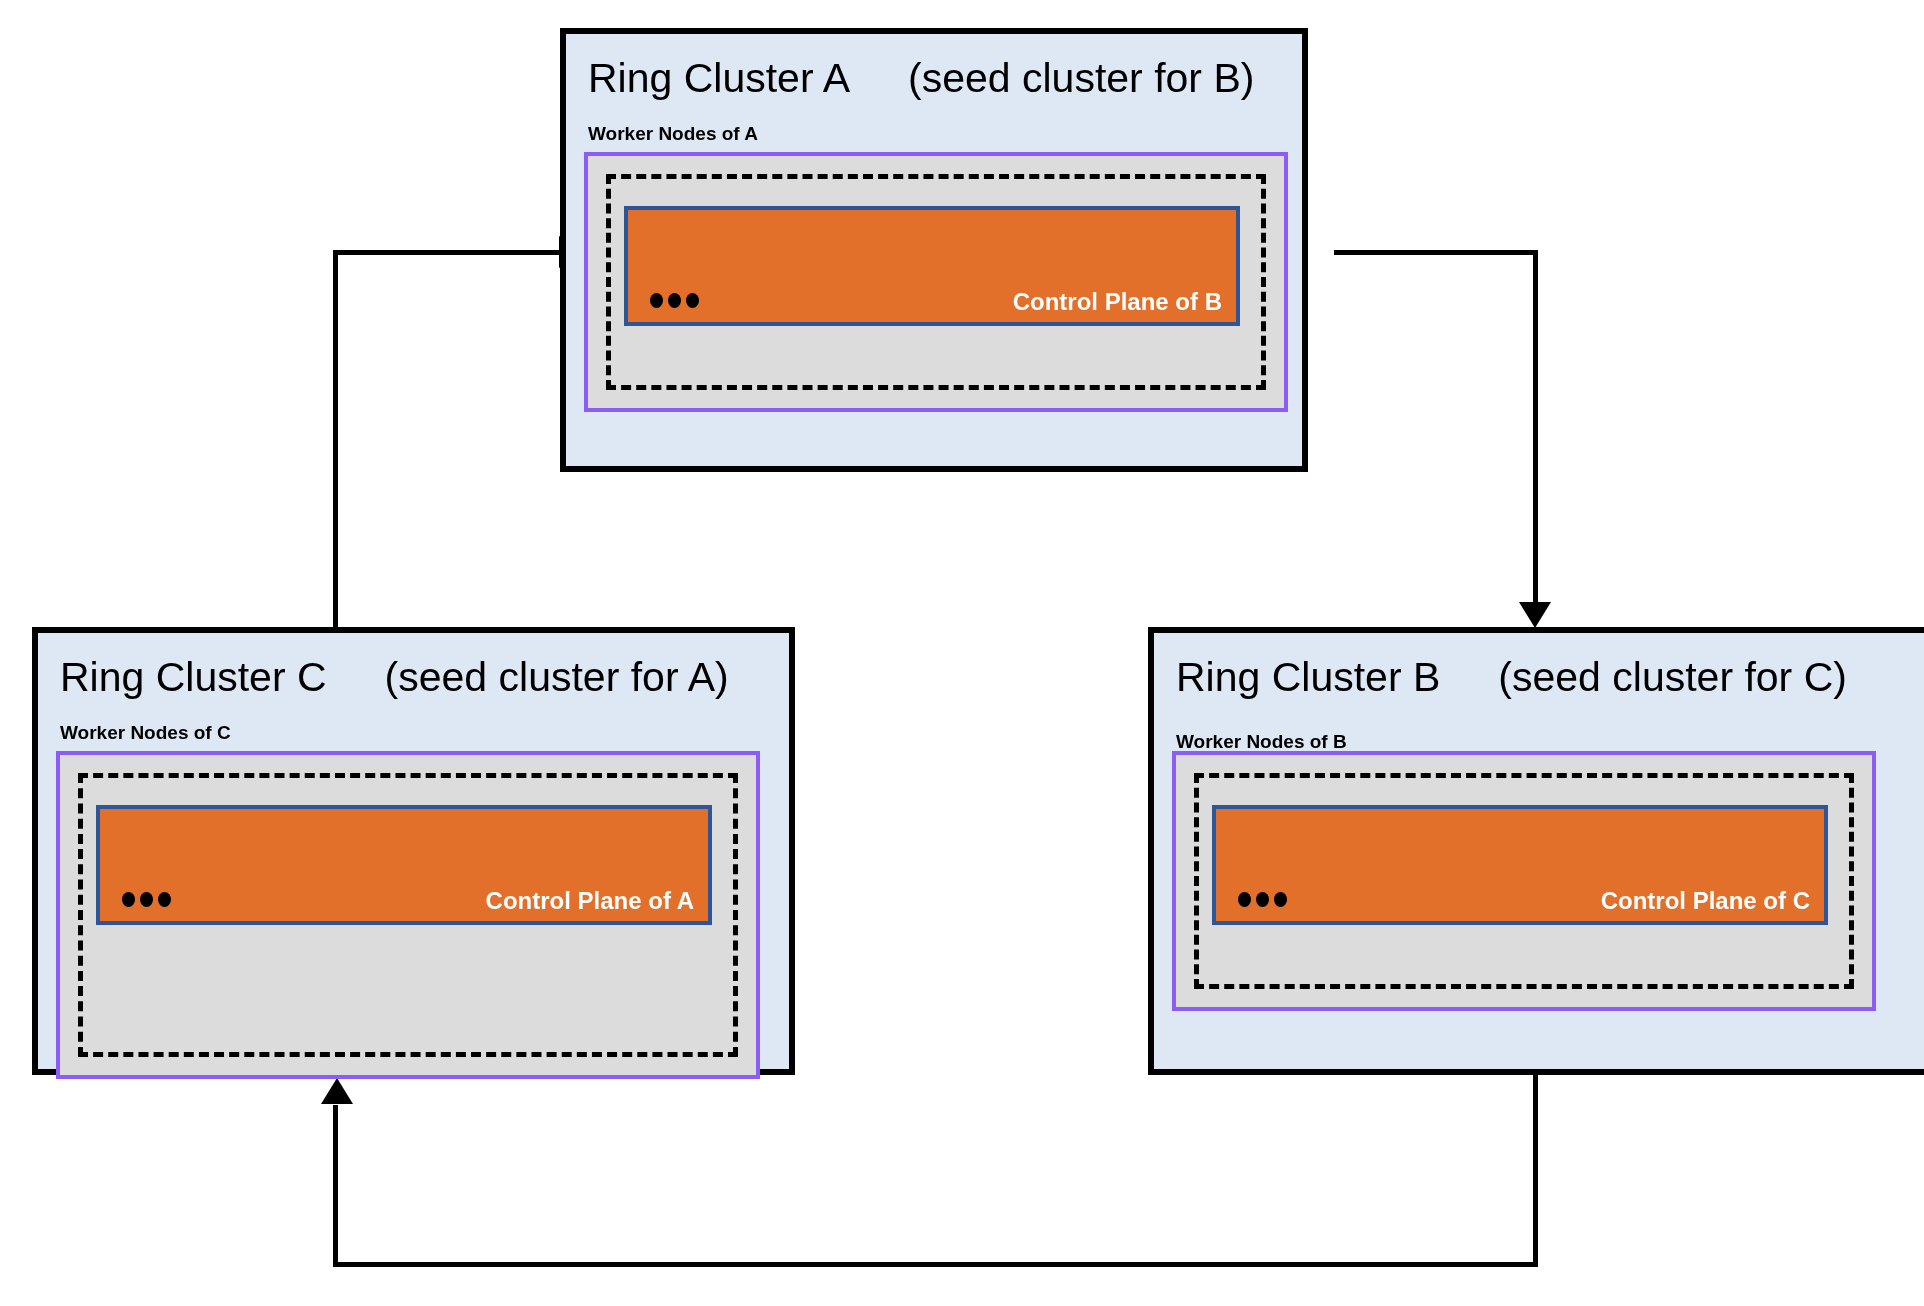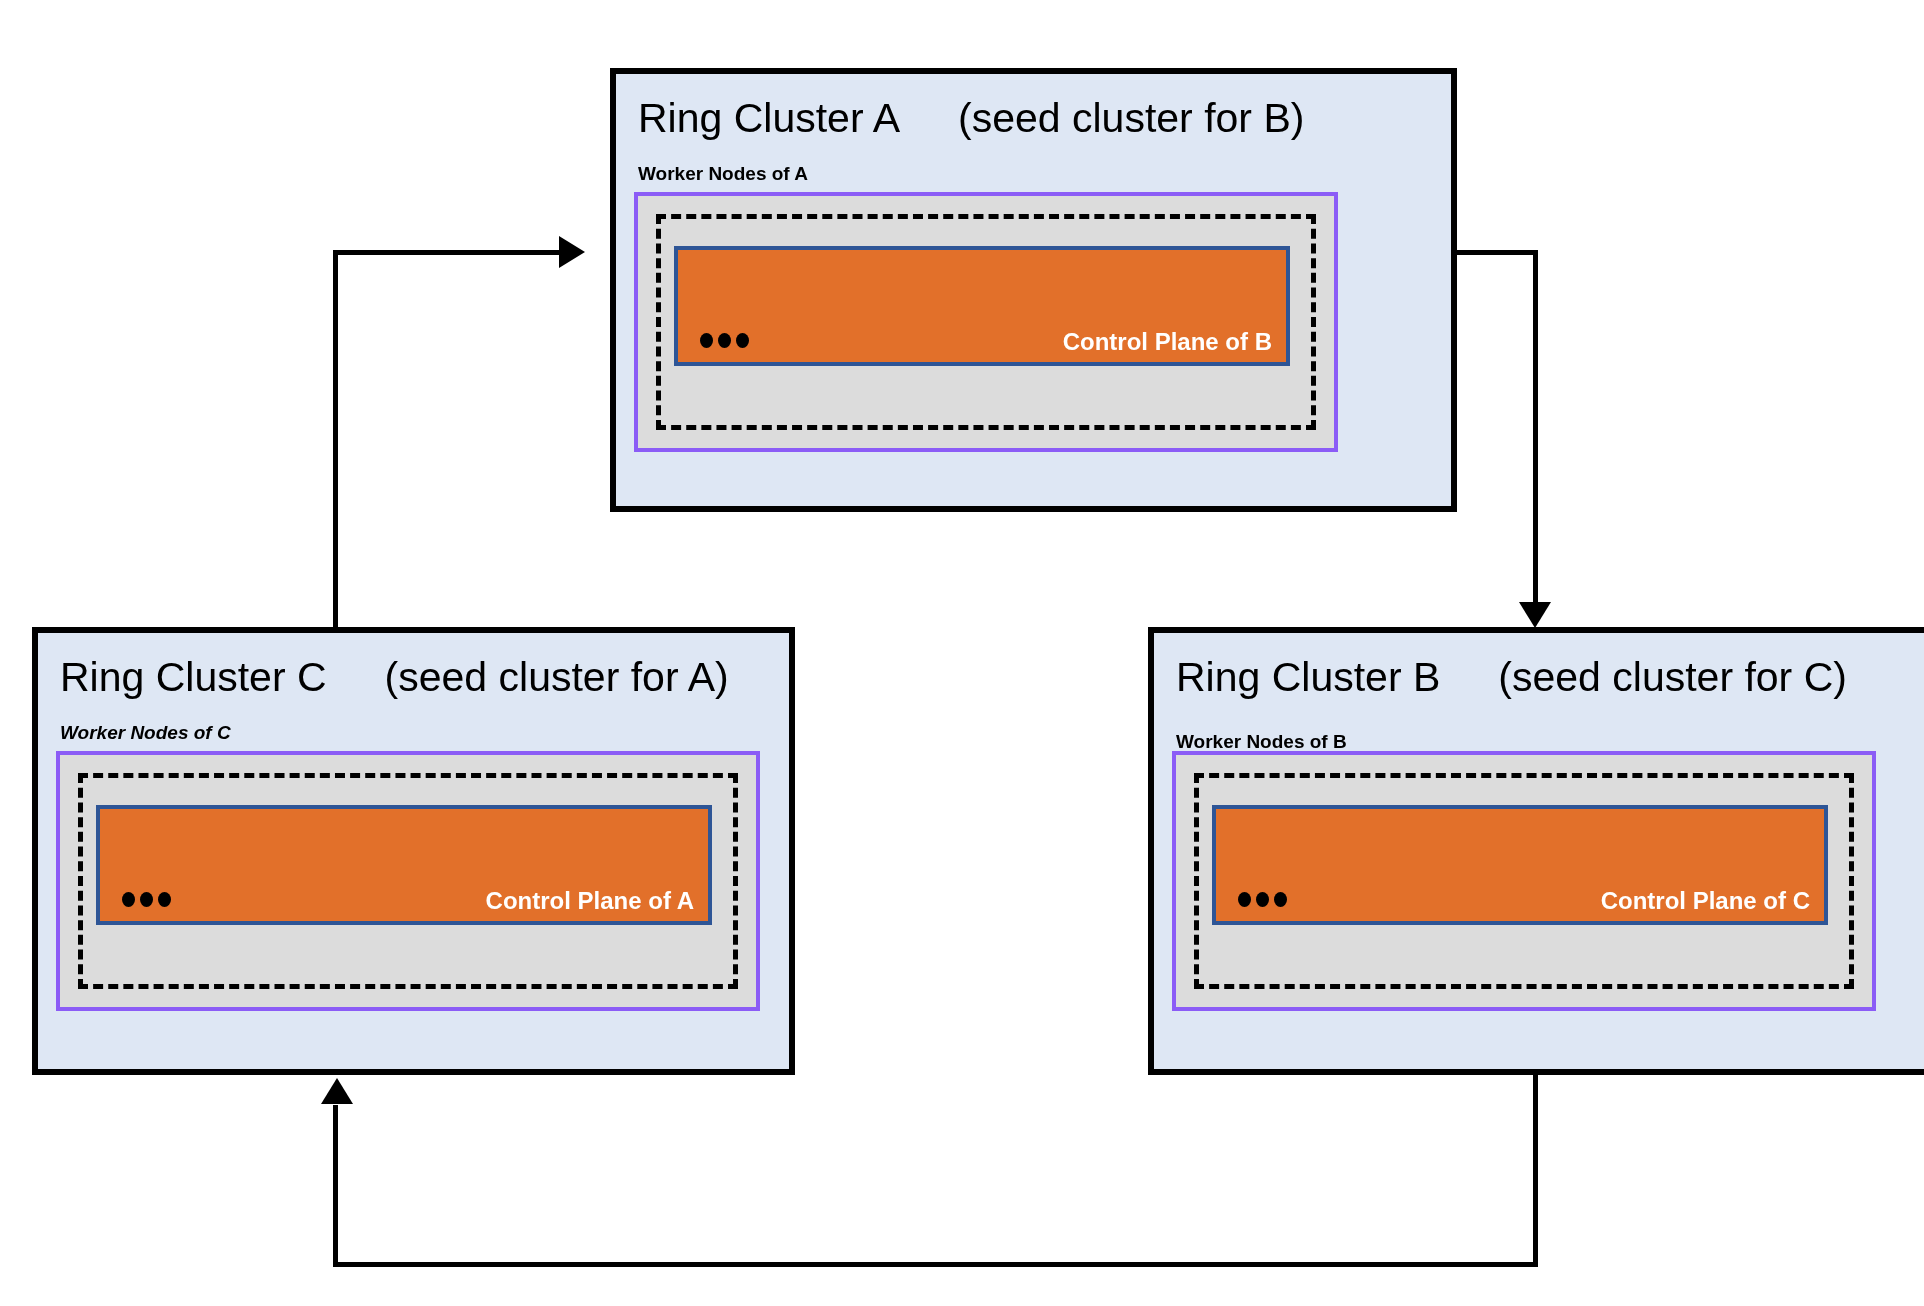--- a/index.html
+++ b/index.html
@@ -133,21 +133,21 @@
 
   <div class="seg-h" style="left:1334px; top:250px; width:204px;"></div>
   <div class="seg-v" style="left:1533px; top:250px; height:355px;"></div>
   <div class="arrow arrow-down" style="left:1519px; top:602px;"></div>
 
   <div class="seg-v" style="left:1533px; top:1075px; height:192px;"></div>
   <div class="seg-h" style="left:333px; top:1262px; width:1205px;"></div>
   <div class="seg-v" style="left:333px; top:1105px; height:160px;"></div>
   <div class="arrow arrow-up" style="left:321px; top:1078px;"></div>
 
-  <div class="cluster" style="left:610px; top:28px; width:847px; height:444px;margin-top:40px;">
+  <div class="cluster" style="left:560px; top:28px; width:748px; height:444px;">
     <div class="cluster-title" style="left:22px; top:24px;">
       <span>Ring Cluster A</span><span class="seed">(seed cluster for B)</span>
     </div>
     <div class="worker-label" style="left:22px; top:90px;">Worker Nodes of A</div>
 
     <div class="worker-box" style="left:18px; top:118px; width:704px; height:260px;">
       <div class="node-dashed" style="left:18px; top:18px; right:18px; bottom:18px;"></div>
       <div class="control-plane" style="left:36px; top:50px; width:616px; height:120px;">
         <div class="cp-dots">
           <i></i>
@@ -156,23 +156,23 @@
         </div>
         <div class="cp-label">Control Plane of B</div>
       </div>
     </div>
   </div>
 
   <div class="cluster" style="left:32px; top:627px; width:763px; height:448px;padding-left:36px;">
     <div class="cluster-title" style="left:22px; top:24px;">
       <span>Ring Cluster C</span><span class="seed">(seed cluster for A)</span>
     </div>
-    <div class="worker-label" style="left:22px; top:90px;font-style:italic;">Worker Nodes of C</div>
-
-    <div class="worker-box" style="left:18px; top:118px; width:704px; height:260px;">
+    <div class="worker-label" style="left:22px; top:90px;">Worker Nodes of C</div>
+
+    <div class="worker-box" style="left:18px; top:118px; width:704px; height:328px;">
       <div class="node-dashed" style="left:18px; top:18px; right:18px; bottom:18px;"></div>
       <div class="control-plane" style="left:36px; top:50px; width:616px; height:120px;">
         <div class="cp-dots">
           <i></i>
             <i></i>
             <i></i>
         </div>
         <div class="cp-label">Control Plane of A</div>
       </div>
     </div>

